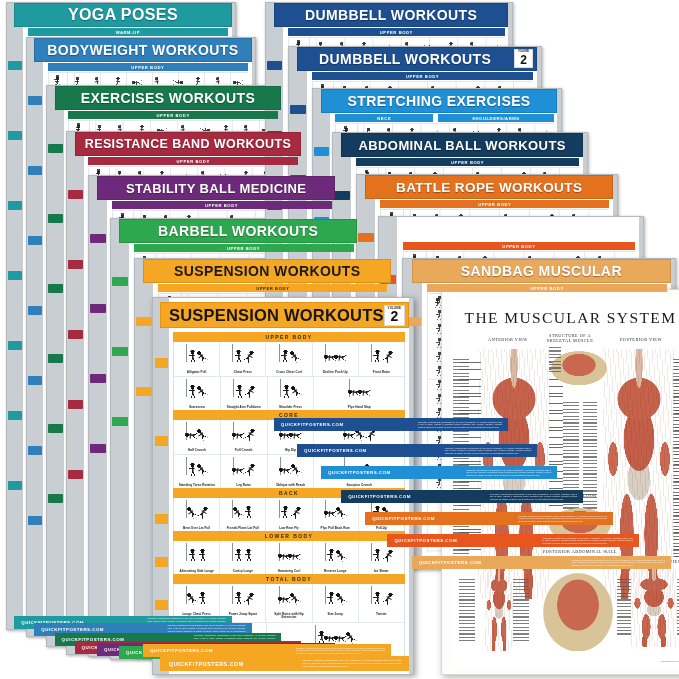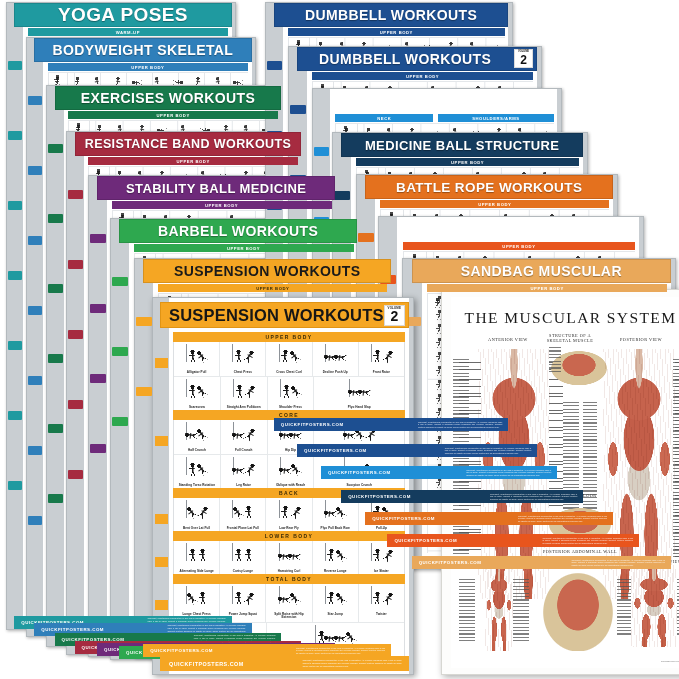--- a/index.html
+++ b/index.html
@@ -303,21 +303,21 @@
         <i></i>
         <i></i>
         <i></i>
         <i></i>
         <i></i>
         <i></i>
         <i></i>
         <i></i>
         <i></i>
     </div>
-    <div class="p-title" style="background:#1f9aa0; font-size:19px;">
+    <div class="p-title" style="background:#1f9aa0; font-size:16px;">
       <span>YOGA POSES</span>
     </div>
     <div class="p-sub" style="background:#1f9aa0; top:25px;">
       <span>WARM-UP</span>
     </div>
     <div class="stub" style="background:#1f9aa0; top:58px;"></div>
     <div class="stub" style="background:#1f9aa0; top:128px;"></div>
     <div class="stub" style="background:#1f9aa0; top:198px;"></div>
     <div class="stub" style="background:#1f9aa0; top:268px;"></div>
     <div class="stub" style="background:#1f9aa0; top:338px;"></div>
@@ -374,21 +374,21 @@
         <i></i>
         <i></i>
         <i></i>
         <i></i>
         <i></i>
         <i></i>
         <i></i>
         <i></i>
     </div>
     <div class="p-title" style="background:#2f7fba; font-size:14px;">
-      <span>BODYWEIGHT SKELETAL</span>
+      <span>BODYWEIGHT WORKOUTS</span>
     </div>
     <div class="p-sub" style="background:#2f7fba; top:25px;">
       <span>UPPER BODY</span>
     </div>
     <div class="stub" style="background:#2f7fba; top:58px;"></div>
     <div class="stub" style="background:#2f7fba; top:128px;"></div>
     <div class="stub" style="background:#2f7fba; top:198px;"></div>
     <div class="stub" style="background:#2f7fba; top:268px;"></div>
     <div class="stub" style="background:#2f7fba; top:338px;"></div>
     <div class="stub" style="background:#2f7fba; top:408px;"></div>
@@ -842,20 +842,23 @@
         <i></i>
         <i></i>
         <i></i>
         <i></i>
         <i></i>
         <i></i>
         <i></i>
         <i></i>
         <i></i>
     </div>
+    <div class="p-title" style="background:#1f8fd6; font-size:14px;">
+      <span>STRETCHING EXERCISES</span>
+    </div>
     <div class="p-sub half" style="background:#1f8fd6; top:25px;">
       <span>NECK</span>
     </div>
     <div class="p-sub half2" style="background:#1f8fd6; top:25px;">
       <span>SHOULDERS/ARMS</span>
     </div>
     <div class="stub" style="background:#1f8fd6; top:58px;"></div>
     <div class="stub" style="background:#1f8fd6; top:128px;"></div>
     <div class="p-foot" style="background:#1f8fd6;">
       <span class="fb">QUICKFITPOSTERS.COM</span>
@@ -892,21 +895,21 @@
         <i></i>
         <i></i>
         <i></i>
         <i></i>
         <i></i>
         <i></i>
         <i></i>
         <i></i>
     </div>
     <div class="p-title" style="background:#143c5e; font-size:13px;">
-      <span>MEDICINE BALL STRUCTURE</span>
+      <span>ABDOMINAL BALL WORKOUTS</span>
     </div>
     <div class="p-sub" style="background:#143c5e; top:25px;">
       <span>UPPER BODY</span>
     </div>
     <div class="stub" style="background:#143c5e; top:58px;"></div>
     <div class="stub" style="background:#143c5e; top:128px;"></div>
     <div class="p-foot" style="background:#143c5e;">
       <span class="fb">QUICKFITPOSTERS.COM</span>
       <span class="fine">Copyright, unauthorized reproduction of any kind is prohibited. All exercise programs carry a risk of injury. Consult a physician before beginning any exercise program. QuickFit Posters assumes no liability for injury. These posters are for informational purposes only.</span>
     </div>

